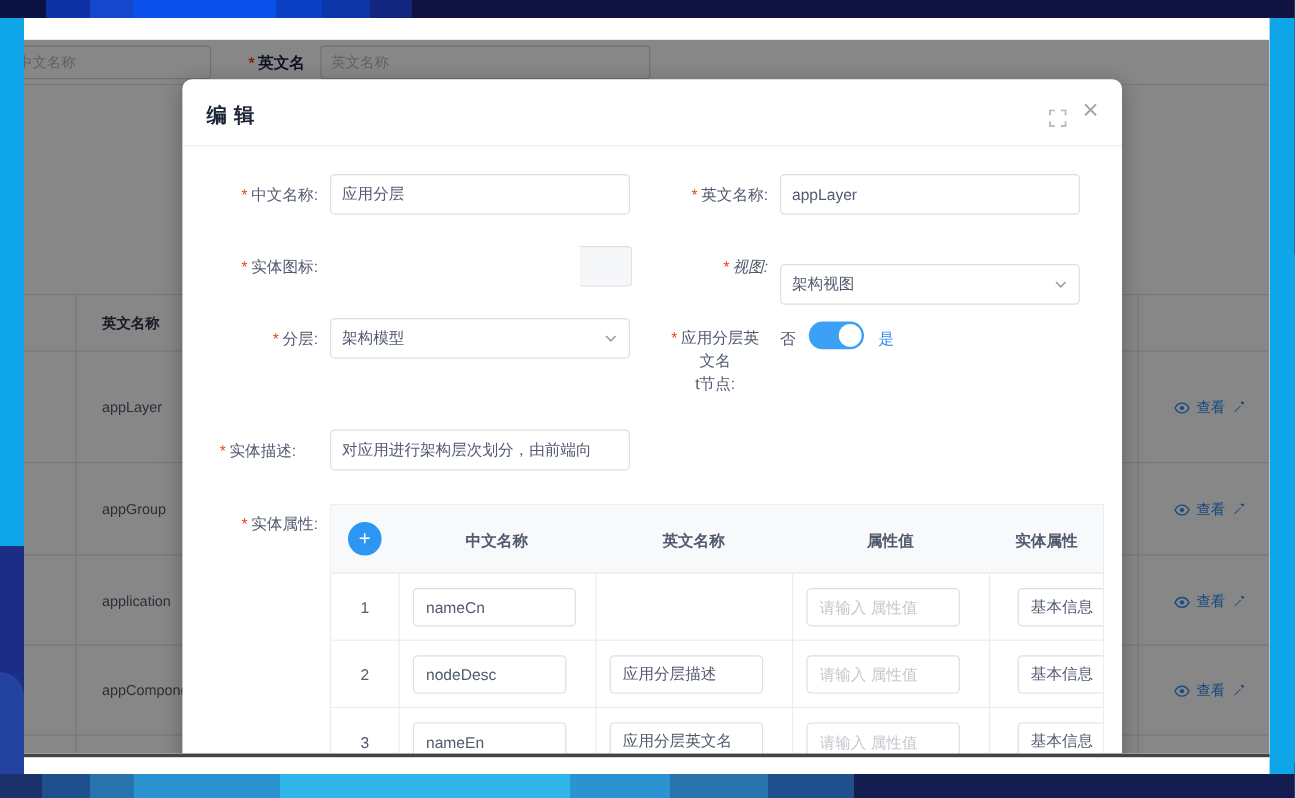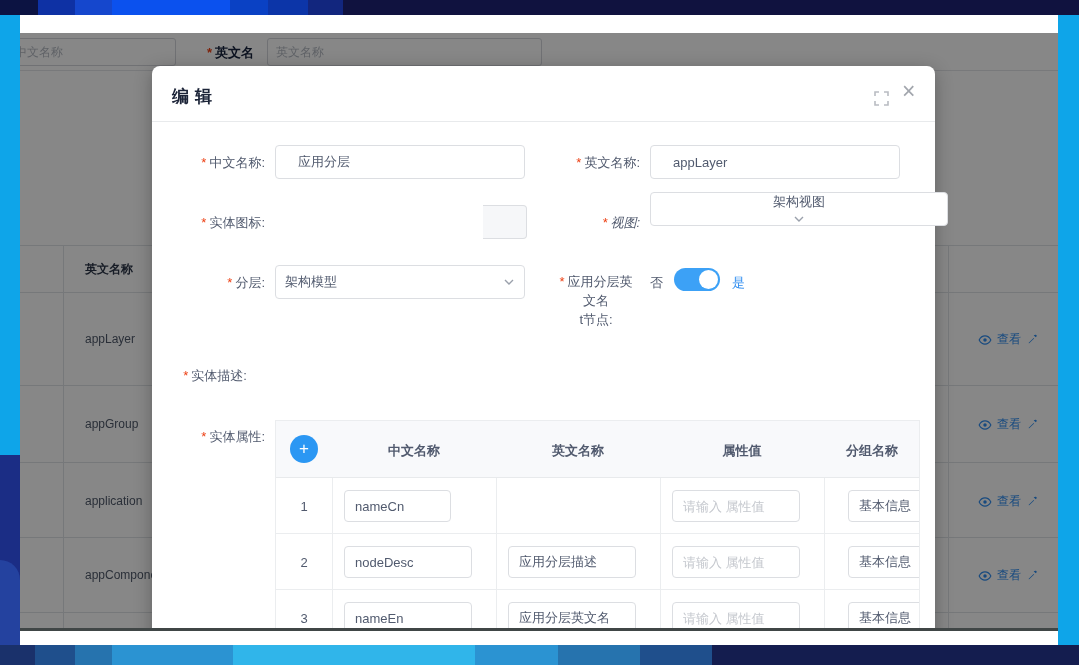--- a/index.html
+++ b/index.html
@@ -43,21 +43,21 @@
   .modal{position:absolute;left:132px;top:33px;width:783px;height:640px;background:#fff;
     border-radius:8px 8px 0 0;box-shadow:0 4px 18px rgba(0,0,0,.28);z-index:10;}
   .modal-title{position:absolute;left:20px;top:19px;font-size:17px;font-weight:bold;color:#1c2438;letter-spacing:6px;}
   .modal-fs{position:absolute;left:722px;top:25px;color:#b9bcc2;cursor:pointer;}
   .modal-close{position:absolute;left:750px;top:14px;font-size:23px;color:#a2a6ad;cursor:pointer;line-height:1;}
   .modal-divider{position:absolute;left:0;top:55px;width:783px;height:0;border-top:1px solid #e8eaec;}
 
   .lbl{position:absolute;font-size:13px;color:#515a6e;text-align:right;white-space:nowrap;}
   .req{color:#ed4014;margin-right:3px;font-size:13px;}
   .ipt{position:absolute;height:34px;background:#fff;border:1px solid #dcdee2;border-radius:4px;
-    padding:0 22px;font-size:13px;color:#515a6e;}
+    padding:0 9px;font-size:13px;color:#515a6e;}
   .ipt::placeholder{color:#c5c8ce;}
   .sel{position:absolute;height:34px;background:#fff;border:1px solid #dcdee2;border-radius:4px;
     padding:0 9px;font-size:13px;color:#515a6e;display:flex;align-items:center;justify-content:space-between;cursor:pointer;}
   .append{position:absolute;height:34px;width:44px;background:#f6f7f9;border:1px solid #dcdee2;
     border-left:none;border-radius:0 4px 4px 0;cursor:pointer;}
 
   .root-lbl{position:absolute;left:402px;top:206px;width:84px;font-size:13px;color:#515a6e;
     text-align:center;line-height:19px;}
   .switch{position:absolute;left:522px;top:202px;width:46px;height:23px;border-radius:12px;cursor:pointer;}
   .switch .knob{position:absolute;right:2px;top:2px;width:19px;height:19px;border-radius:50%;background:#fff;}
@@ -176,21 +176,21 @@
       </div>
       <input class="ipt" style="left: 498px; top: 79px; width: 250px;" value="appLayer">
 
       <div class="lbl" style="left:13px;top:148px;width:100px;">
         <span class="req">*</span><span>实体图标:</span>
       </div>
       <div class="append" style="left:331px;top:139px;"></div>
       <div class="lbl" style="left:388px;top:148px;width:100px;font-style:italic;">
         <span class="req">*</span><span>视图:</span>
       </div>
-      <div class="sel" style="left:498px;top:126px;width:298px;flex-direction:column;">
+      <div class="sel" style="left:498px;top:154px;width:250px;">
         <span>架构视图</span>
         <svg width="12" height="12" viewBox="0 0 12 12">
             <path d="M2 4l4 4 4-4" fill="none" stroke="#9aa0ab" stroke-width="1.4"></path>
           </svg>
       </div>
 
       <div class="lbl" style="left:13px;top:208px;width:100px;">
         <span class="req">*</span><span>分层:</span>
       </div>
       <div class="sel" style="left:123px;top:199px;width:250px;">
@@ -205,42 +205,43 @@
       </div>
       <span class="tog-off">否</span>
       <div class="switch" style="background:#3ca1f6;">
         <div class="knob"></div>
       </div>
       <span class="tog-on" style="color:#2d8cf0;">是</span>
 
       <div class="lbl" style="left:13px;top:301px;width:100px;text-align:center;">
         <span class="req">*</span><span>实体描述:</span>
       </div>
+      <input class="ipt" style="left: 123px; top: 292px; width: 250px;" value="对应用进行架构层次划分，由前端向">
 
       <div class="lbl" style="left:13px;top:362px;width:100px;">
         <span class="req">*</span><span>实体属性:</span>
       </div>
 
       <div class="atable">
         <div class="at-vline" style="left:56px;"></div>
         <div class="at-vline" style="left:220px;"></div>
         <div class="at-vline" style="left:384px;"></div>
         <div class="at-vline" style="left:548px;"></div>
 
         <div class="at-header">
           <div class="at-add" style="background:#2b97f3;">+</div>
           <div class="at-hcell" style="left:78px;">中文名称</div>
           <div class="at-hcell" style="left:242px;">英文名称</div>
           <div class="at-hcell" style="left:406px;font-family:Liberation Serif, serif;">属性值</div>
-          <div class="at-hcell" style="left:536px;">分组名称</div>
+          <div class="at-hcell" style="left:536px;">实体属性</div>
         </div>
 
         <div class="at-row" style="top:57px;">
           <div class="at-no">1</div>
-          <input class="at-ipt" style="left: 68px; width: 107px;" value="nameCn">
+          <input class="at-ipt" style="left: 68px; width: 136px;" value="nameCn">
           <input class="at-ipt" style="left: 396px; width: 128px;" placeholder="请输入 属性值">
           <input class="at-ipt" style="left: 572px; width: 120px;" value="基本信息">
         </div>
         <div class="at-row" style="top:113px;">
           <div class="at-no">2</div>
           <input class="at-ipt" style="left: 68px; width: 128px;" value="nodeDesc">
           <input class="at-ipt" style="left: 232px; width: 128px;" value="应用分层描述">
           <input class="at-ipt" style="left: 396px; width: 128px;" placeholder="请输入 属性值">
           <input class="at-ipt" style="left: 572px; width: 120px;" value="基本信息">
         </div>

